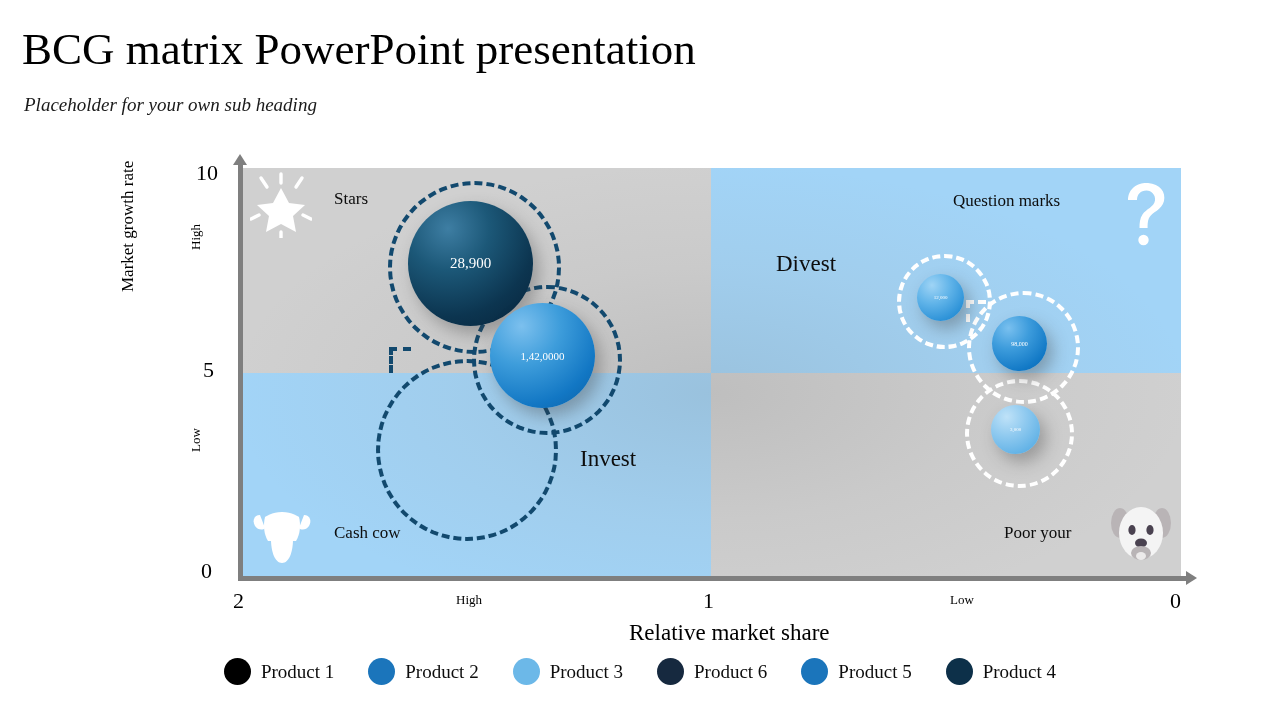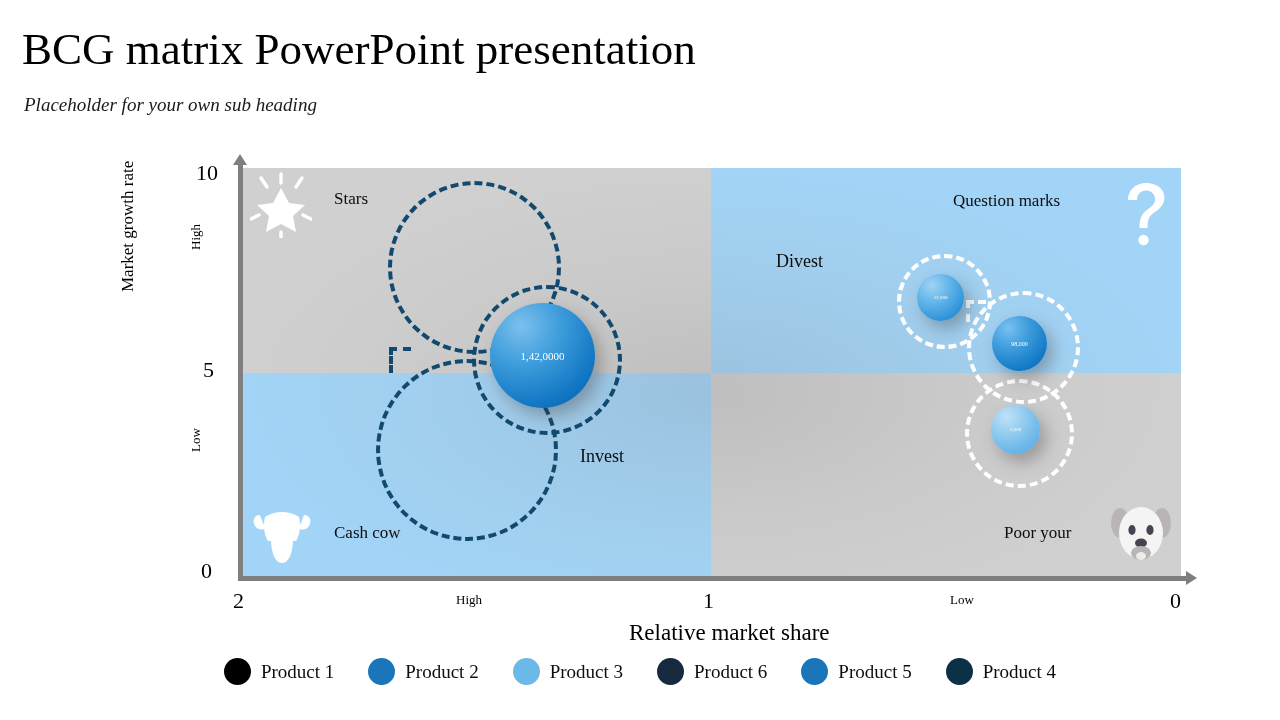--- a/index.html
+++ b/index.html
@@ -169,21 +169,21 @@
     white-space: nowrap;
     font-family: "Liberation Serif", serif;
   }
   .lbl-stars     { left: 334px; top: 189px; }
   .lbl-question  { left: 953px; top: 191px; }
   .lbl-cashcow   { left: 334px; top: 523px; }
   .lbl-poordogs  { left: 1004px; top: 523px; }
 
   .action-label {
     position: absolute;
-    font-size: 18px;
+    font-size: 23px;
     color: #0d0d0d;
     white-space: nowrap;
     font-family: "Liberation Serif", serif;
   }
   .lbl-divest { left: 776px; top: 251px; }
   .lbl-invest { left: 580px; top: 446px; }
 
   
   .icon-star {
     position: absolute;
@@ -400,20 +400,23 @@
   <div class="connector conn-light" style="left:966px; top:300px; width:20px; height:0; border-top-width:4px;"></div>
   <div class="connector conn-light" style="left:966px; top:300px; width:0; height:22px; border-left-width:4px;"></div>
 
   <div class="ring ring-dark r1"></div>
   <div class="ring ring-dark r2"></div>
   <div class="ring ring-dark r3"></div>
   <div class="ring ring-light r4"></div>
   <div class="ring ring-light r5"></div>
   <div class="ring ring-light r6"></div>
 
+  <div class="bubble b1">
+    <span>28,900</span>
+  </div>
   <div class="bubble b2">
     <span>1,42,0000</span>
   </div>
   <div class="bubble b4">
     <span>12,000</span>
   </div>
   <div class="bubble b5">
     <span>98,000</span>
   </div>
   <div class="bubble b6">

